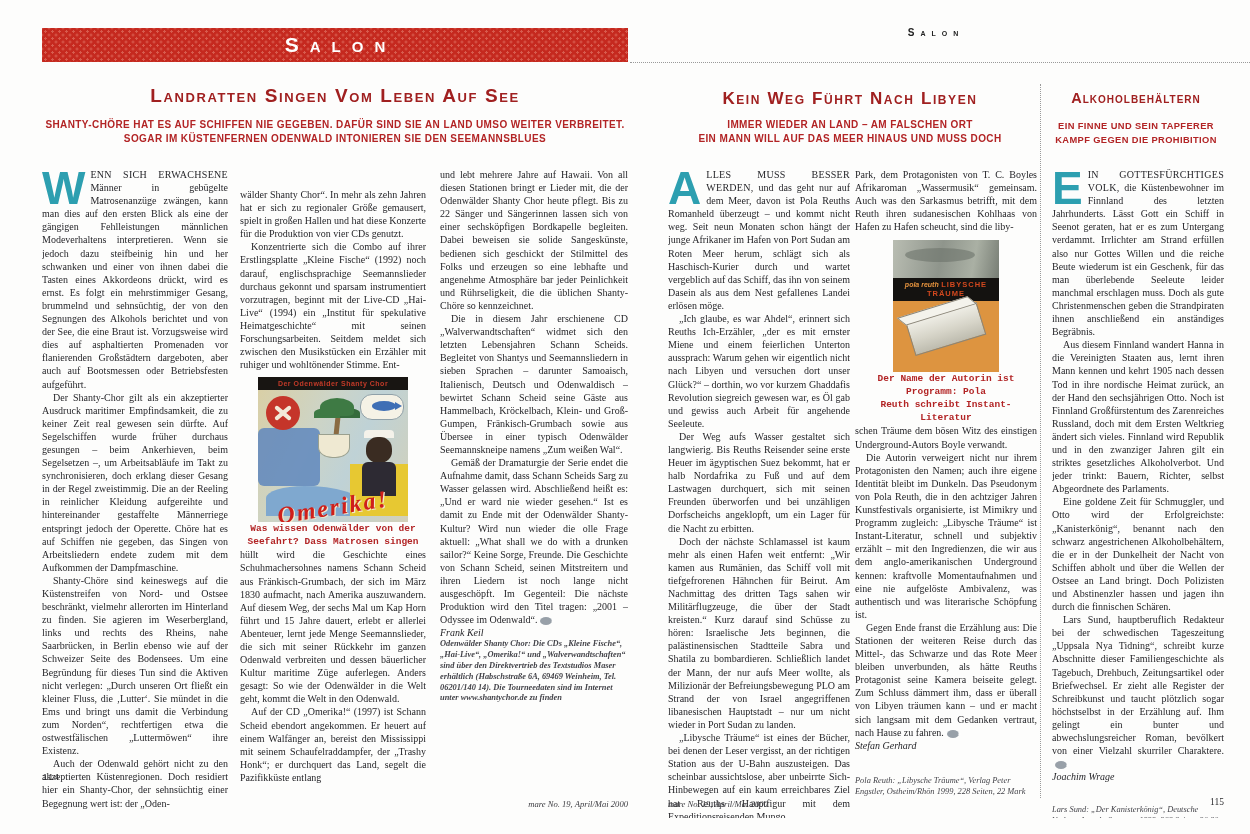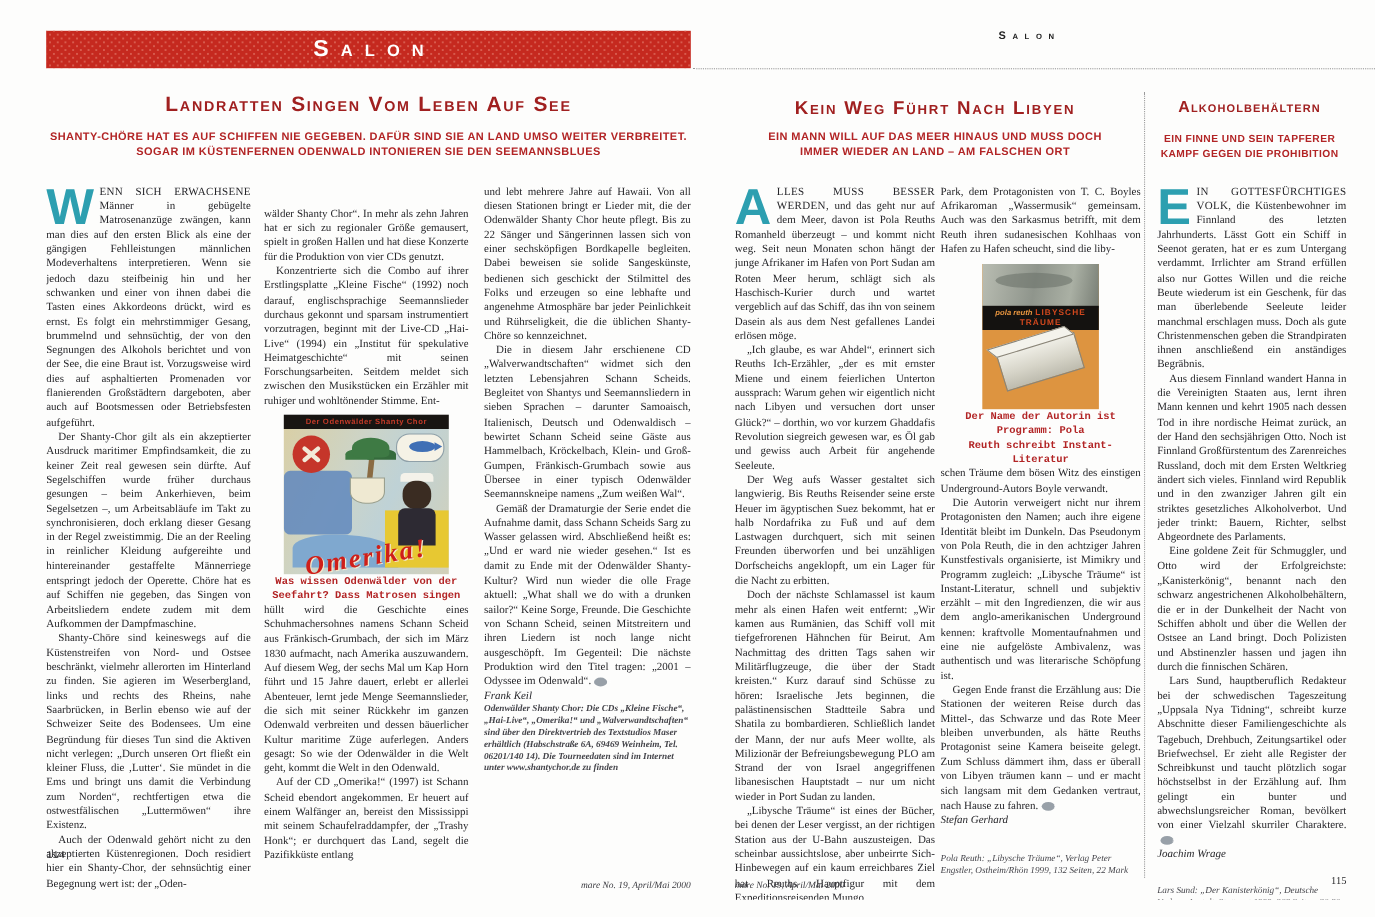--- a/index.html
+++ b/index.html
@@ -166,22 +166,22 @@
 
 <div class="abs pageno" style="left:42px;top:772px;font-family:Liberation Mono, monospace;">114</div>
 <div class="abs folio" style="left:440px;top:799px;width:188px;text-align:right;">mare No. 19, April/Mai 2000</div>
 
 <div class="abs mini-salon">Salon</div>
 <div class="abs dotted-rule"></div>
 <div class="abs v-rule"></div>
 
 <div class="abs headline hl-libyen">Kein Weg Führt Nach Libyen</div>
 <div class="abs subhead sh-libyen">
+  <div>immer wieder an Land – am falschen Ort</div>
   <div>Ein Mann will auf das Meer hinaus und muss doch</div>
-  <div>immer wieder an Land – am falschen Ort</div>
 </div>
 
 <div class="abs headline hl-schmuggel">Alkoholbehältern</div>
 <div class="abs subhead sh-schmuggel">
   <div>Ein Finne und sein tapferer</div>
   <div>Kampf gegen die Prohibition</div>
 </div>
 
 <div class="col" style="left:668px;width:182px;">
   <p class="opening">
@@ -206,21 +206,21 @@
     <div class="book-box"></div>
   </div>
   <p class="figcap">
     <span>Der Name der Autorin ist Programm: Pola</span><br>
     <span>Reuth schreibt Instant-Literatur</span>
   </p>
   <p class="opening">schen Träume dem bösen Witz des einstigen Underground-Autors Boyle verwandt.</p>
   <p>Die Autorin verweigert nicht nur ihrem Protagonisten den Namen; auch ihre eigene Identität bleibt im Dunkeln. Das Pseudonym von Pola Reuth, die in den achtziger Jahren Kunstfestivals organisierte, ist Mimikry und Programm zugleich: „Libysche Träume“ ist Instant-Literatur, schnell und subjektiv erzählt – mit den Ingredienzen, die wir aus dem anglo-amerikanischen Underground kennen: kraftvolle Momentaufnahmen und eine nie aufgelöste Ambivalenz, was authentisch und was literarische Schöpfung ist.</p>
   <p><span>Gegen Ende franst die Erzählung aus: Die Stationen der weiteren Reise durch das Mittel-, das Schwarze und das Rote Meer bleiben unverbunden, als hätte Reuths Protagonist seine Kamera beiseite gelegt. Zum Schluss dämmert ihm, dass er überall von Libyen träumen kann – und er macht sich langsam mit dem Gedanken vertraut, nach Hause zu fahren.</span><span class="endmark"></span></p>
   <p class="author">Stefan Gerhard</p>
-  <p class="footnote" style="margin-top:24px;">Pola Reuth: „Libysche Träume“, Verlag Peter Engstler, Ostheim/Rhön 1999, 132 Seiten, 22 Mark</p>
+  <p class="footnote" style="margin-top:24px;">Pola Reuth: „Libysche Träume“, Verlag Peter Engstler, Ostheim/Rhön 1999, 228 Seiten, 22 Mark</p>
 </div>
 
 <div class="col" style="left:1052px;width:172px;">
   <p class="opening">
     <span class="dropcap">E</span><span class="lead">in gottesfürchtiges Volk,</span>
     <span>die Küstenbewohner im Finnland des letzten Jahrhunderts. Lässt Gott ein Schiff in Seenot geraten, hat er es zum Untergang verdammt. Irrlichter am Strand erfüllen also nur Gottes Willen und die reiche Beute wiederum ist ein Geschenk, für das man überlebende Seeleute leider manchmal erschlagen muss. Doch als gute Christenmenschen geben die Strandpiraten ihnen anschließend ein anständiges Begräbnis.</span>
   </p>
   <p>Aus diesem Finnland wandert Hanna in die Vereinigten Staaten aus, lernt ihren Mann kennen und kehrt 1905 nach dessen Tod in ihre nordische Heimat zurück, an der Hand den sechsjährigen Otto. Noch ist Finnland Großfürstentum des Zarenreiches Russland, doch mit dem Ersten Weltkrieg ändert sich vieles. Finnland wird Republik und in den zwanziger Jahren gilt ein striktes gesetzliches Alkoholverbot. Und jeder trinkt: Bauern, Richter, selbst Abgeordnete des Parlaments.</p>
   <p>Eine goldene Zeit für Schmuggler, und Otto wird der Erfolgreichste: „Kanisterkönig“, benannt nach den schwarz angestrichenen Alkoholbehältern, die er in der Dunkelheit der Nacht von Schiffen abholt und über die Wellen der Ostsee an Land bringt. Doch Polizisten und Abstinenzler hassen und jagen ihn durch die finnischen Schären.</p>
   <p><span>Lars Sund, hauptberuflich Redakteur bei der schwedischen Tageszeitung „Uppsala Nya Tidning“, schreibt kurze Abschnitte dieser Familiengeschichte als Tagebuch, Drehbuch, Zeitungsartikel oder Briefwechsel. Er zieht alle Register der Schreibkunst und taucht plötzlich sogar höchstselbst in der Erzählung auf. Ihm gelingt ein bunter und abwechslungsreicher Roman, bevölkert von einer Vielzahl skurriler Charaktere.</span><span class="endmark"></span></p>

